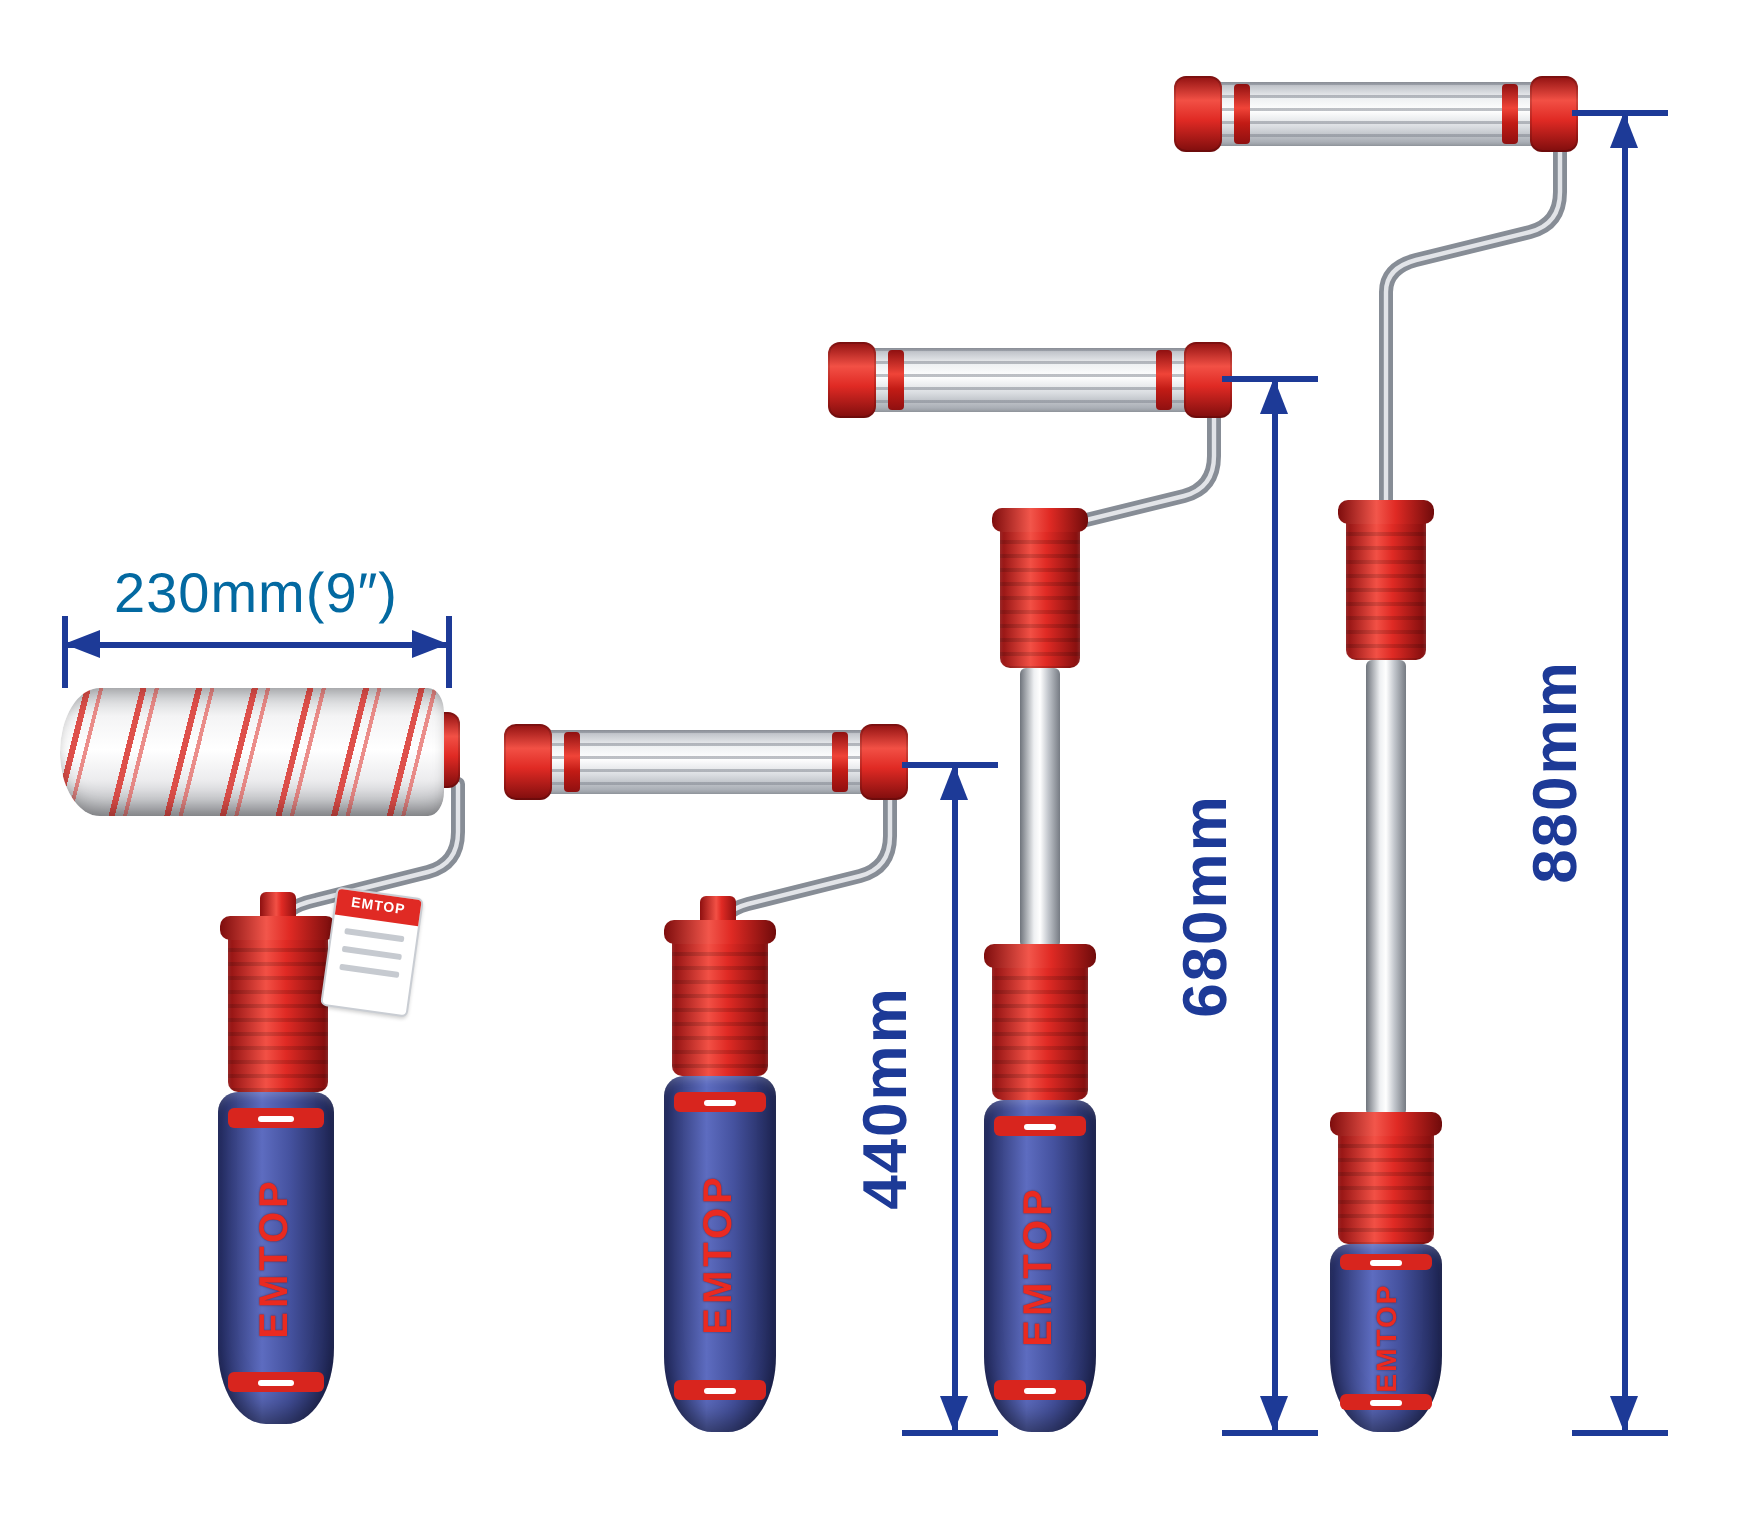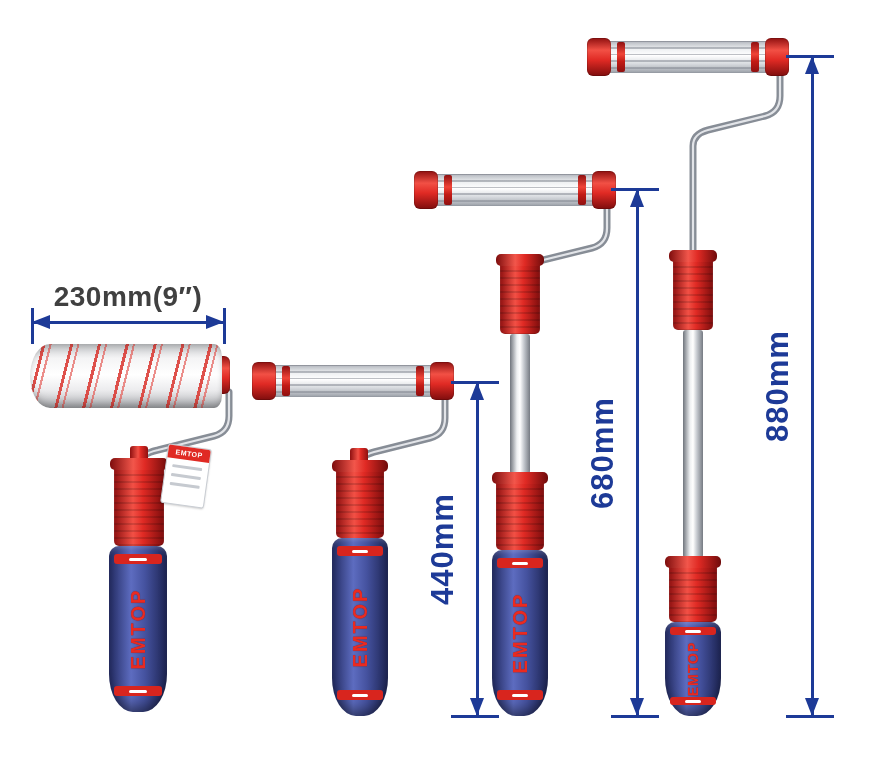--- a/index.html
+++ b/index.html
@@ -113,21 +113,21 @@
   }
   .hdim{position:absolute;height:0;z-index:5;}
   .hdim::before{content:"";position:absolute;left:0;right:0;top:-1.5px;height:3px;background:#1d3a97;}
   .htick{position:absolute;top:-14px;height:36px;width:3px;background:#1d3a97;}
   .htick.left{left:-1.5px}.htick.right{right:-1.5px}
   .harrow{position:absolute;top:-7px;width:0;height:0;border-top:7px solid transparent;border-bottom:7px solid transparent;}
   .harrow.left{left:0;border-right:18px solid #1d3a97;}
   .harrow.right{right:0;border-left:18px solid #1d3a97;}
   .hlabel{
     position:absolute;left:50%;bottom:9px;transform:translateX(-50%);
-    color:#404040;font-weight:bold;font-size:28px;white-space:nowrap;letter-spacing:.5px;
+    color:#0369a1;font-weight:normal;font-size:28px;white-space:nowrap;letter-spacing:.5px;
   }
 </style>
 </head>
 <body>
 
 <div id="canvas">
 
   <svg id="wires" width="870" height="761" viewBox="0 0 870 761">
     <path class="wire-base" d="M229 392 V416 Q229 432 214 436 L158 450 Q139 454 139 466 V476"></path>
     <path class="wire-shine" d="M229 392 V416 Q229 432 214 436 L158 450 Q139 454 139 466 V476"></path>

